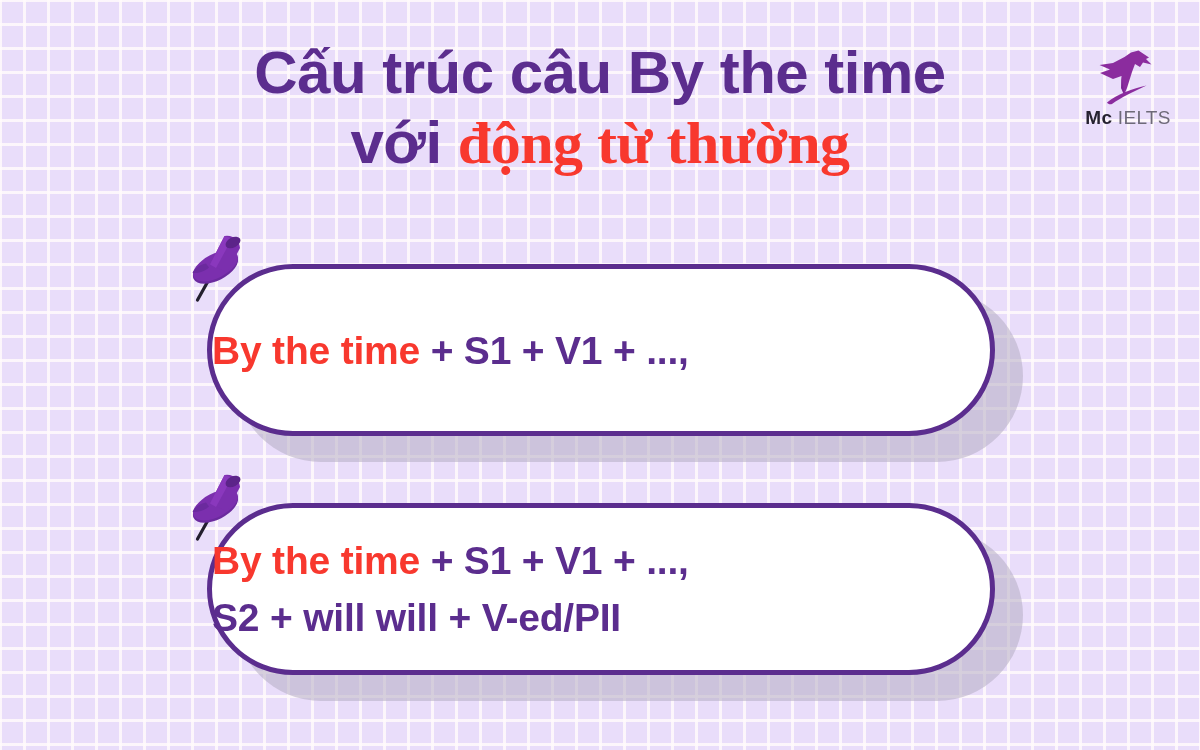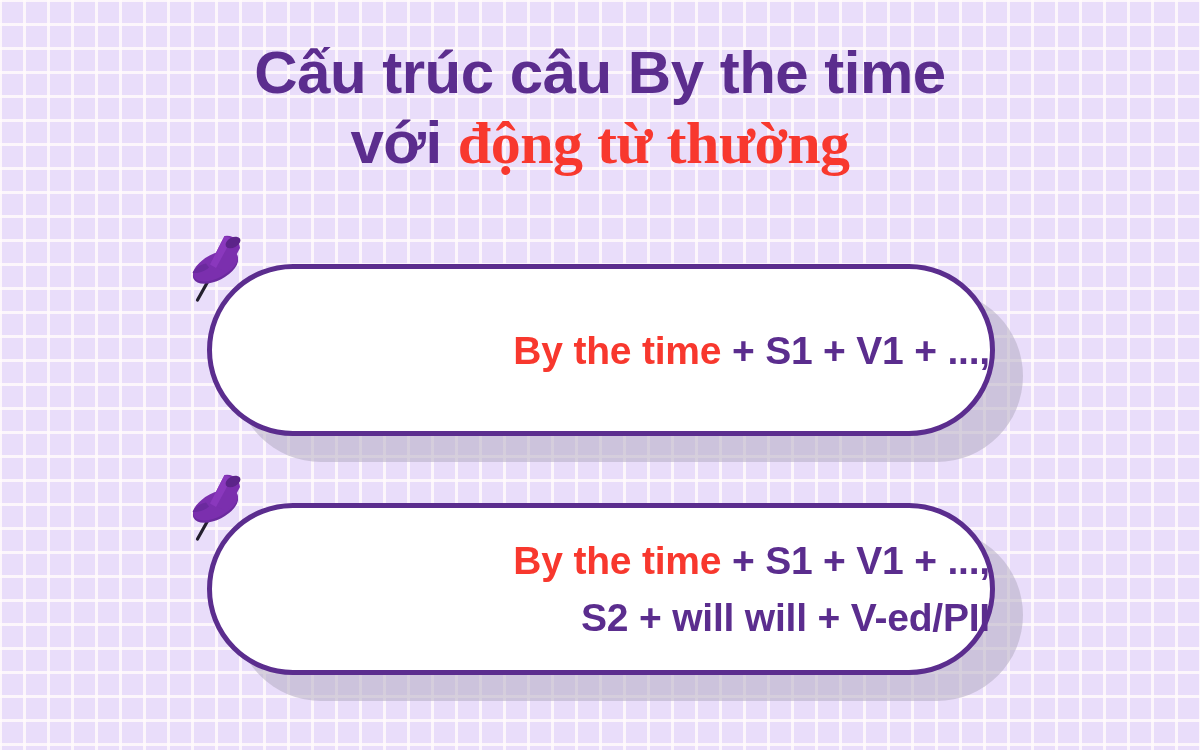--- a/index.html
+++ b/index.html
@@ -71,21 +71,21 @@
   }
   .card {
     position:absolute;
     left:0; top:0;
     width:100%; height:100%;
     background:#ffffff;
     border:5px solid #5b2d8e;
     border-radius:86px;
     display:flex;
     flex-direction:column;
-    align-items:flex-end;
+    align-items:flex-start;
     justify-content:center;
   }
   .card-line {
     font-weight:bold;
     font-size:39px;
     line-height:57px;
     color:#5b2d8e;
     white-space:nowrap;
     letter-spacing:-0.2px;
   }
@@ -105,20 +105,35 @@
 
   <div id="title-block">
     <div class="title-line">
       <span class="t-purple">Cấu trúc câu By the time</span>
     </div>
     <div class="title-line">
       <span class="t-purple">với </span><span class="t-red">động từ thường</span>
     </div>
   </div>
 
+  <div id="logo">
+    <svg id="logo-bird" width="74" height="62" viewBox="0 0 74 62">
+      <path d="M47.5 6.5 L58.0 13.5 L55.0 15.0 L60.5 20.5 L52.0 18.5 L49.0 23.0
+               L44.0 20.0 L41.0 28.0 L36.0 44.0 L33.0 51.0 L30.0 44.0 L30.5 32.0
+               L22.0 35.0 L9.0 29.0 L19.0 25.5 L8.5 21.0 L22.0 19.0 L33.5 13.0
+               L40.0 8.5 Z" fill="#8B2C9E"></path>
+      <path d="M30.5 33.0 L33.5 50.5 L30.5 44.0 Z" fill="#7A2590"></path>
+      <path d="M16.0 58.5 C26.0 50.0 42.0 44.5 55.5 41.5 C43.0 47.5 30.0 53.5 21.0 60.0
+               C19.0 60.8 16.8 60.0 16.0 58.5 Z" fill="#8B2C9E"></path>
+    </svg>
+    <div id="logo-text">
+      <span id="logo-mc">Mc</span>
+      <span id="logo-ielts">IELTS</span>
+    </div>
+  </div>
 
   <div class="card-wrap" id="card-1">
     <div class="card-shadow"></div>
     <div class="card">
       <div class="card-line">
         <span class="c-red">By the time</span><span> + S1 + V1 + ...,</span>
       </div>
     </div>
     <svg class="pushpin" viewBox="0 0 70 76">
       <path d="M26.5 46.5 L14.5 68.0" stroke="#231f2e" stroke-width="3.2" stroke-linecap="round" fill="none"></path>

